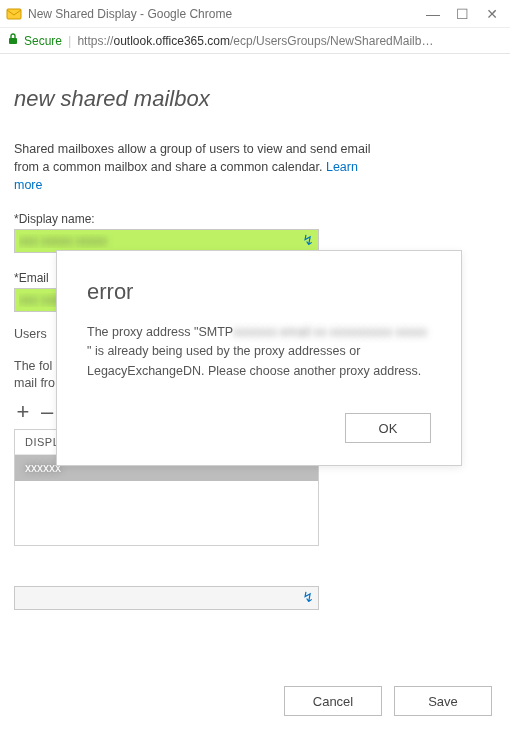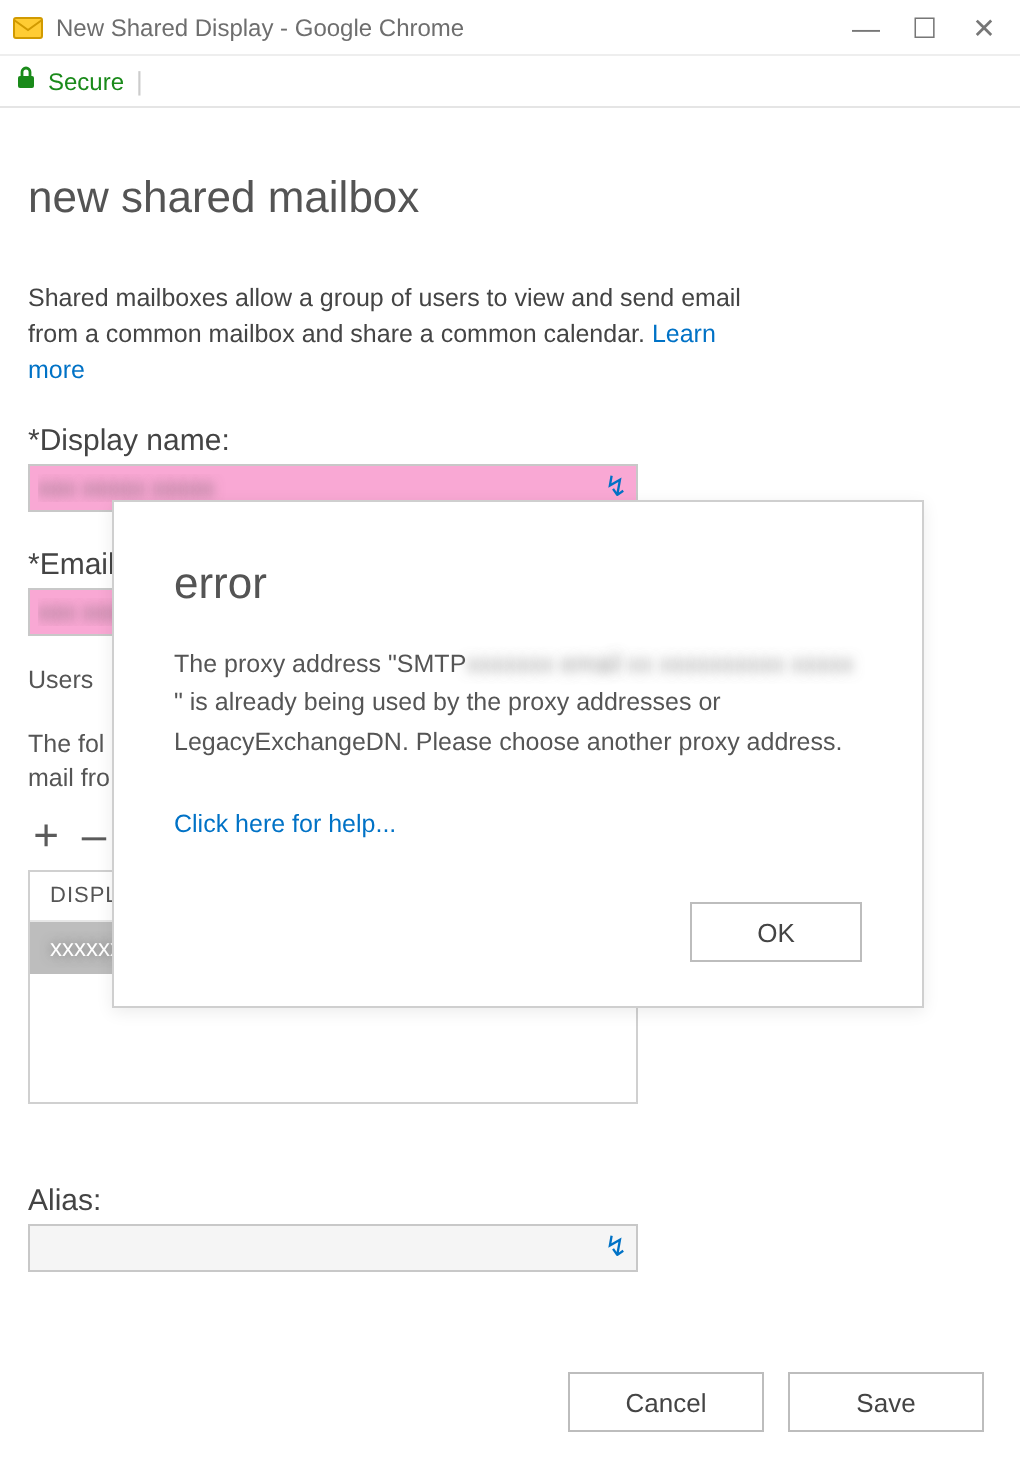--- a/index.html
+++ b/index.html
@@ -14,29 +14,29 @@
 
     
     .addressbar { height: 26px; display: flex; align-items: center; padding: 0 8px; border-bottom: 1px solid #e5e5e5; gap: 6px; }
     .lock { color: #1a8a1a; font-size: 13px; }
     .secure-text { color: #1a8a1a; font-size: 12px; }
     .divider { color: #ccc; }
     .url { font-size: 12px; color: #777; white-space: nowrap; overflow: hidden; text-overflow: ellipsis; flex: 1; }
     .url .domain { color: #333; }
 
     .page { padding: 32px 14px 0 14px; }
-    h1.page-title { font-weight: 300; font-size: 22px; color: #545454; margin-bottom: 28px; }
+    h1.page-title { font-weight: 300; font-size: 22px; color: #545454; margin-bottom: 28px; font-style: italic; }
 
     .intro { font-size: 12.5px; color: #444; line-height: 1.45; max-width: 360px; }
     .intro a { color: #0072c6; text-decoration: none; }
 
-    .field-label { font-size: 15px; color: #444; margin-top: 18px; margin-bottom: 3px; display: block; }
+    .field-label { font-size: 12px; color: #444; margin-top: 18px; margin-bottom: 3px; display: block; }
     .field-wrap { position: relative; width: 305px; }
     .text-input { width: 100%; height: 24px; border: 1px solid #c8c8c8; padding: 2px 24px 2px 4px; font-size: 12.5px; background: #fff; }
-    .text-input.yellow { background: #f9a8d4; }
+    .text-input.yellow { background: #bef264; }
     .text-input.grey { background: #f5f5f5; }
     .blurred-text { color: transparent; text-shadow: 0 0 6px rgba(80,80,80,0.7); user-select: none; }
     .input-icon { position: absolute; right: 3px; top: 3px; width: 16px; height: 16px; color: #0072c6; font-size: 14px; line-height: 16px; text-align: center; }
 
     .users-desc { font-size: 12.5px; color: #555; margin-top: 14px; line-height: 1.4; max-width: 360px; }
     .grid-toolbar { display: flex; gap: 6px; margin-top: 6px; font-size: 22px; color: #5b5b5b; font-weight: 300; }
     .grid-toolbar span { width: 18px; text-align: center; }
 
     .grid { border: 1px solid #d0d0d0; width: 305px; margin-top: 4px; }
     .grid-header { padding: 6px 10px; font-size: 11px; letter-spacing: 0.5px; color: #555; border-bottom: 1px solid #e6e6e6; }
@@ -79,20 +79,23 @@
 
 <div class="addressbar">
   <span class="lock">
     <svg width="10" height="12" viewBox="0 0 10 12">
         <rect x="1" y="5" width="8" height="6" rx="1" fill="#1a8a1a"></rect>
         <path d="M3 5 V3 a2 2 0 0 1 4 0 V5" fill="none" stroke="#1a8a1a" stroke-width="1.4"></path>
       </svg>
   </span>
   <span class="secure-text">Secure</span>
   <span class="divider">|</span>
+  <span class="url">
+    <span>https://</span><span class="domain">outlook.office365.com</span><span>/ecp/UsersGroups/NewSharedMailb…</span>
+  </span>
 </div>
 
 <div class="page">
   <h1 class="page-title">new shared mailbox</h1>
 
   <p class="intro">
     <span>Shared mailboxes allow a group of users to view and send email from a common mailbox and share a common calendar. </span><a href="#">Learn more</a>
   </p>
 
   <label class="field-label">*Display name:</label>
@@ -114,35 +117,33 @@
     <span>–</span>
   </div>
 
   <div class="grid">
     <div class="grid-header">DISPL</div>
     <div class="grid-row selected blurred-text">xxxxxx</div>
     <div class="grid-empty"></div>
   </div>
 
   <div class="alias-section">
-    <label class="field-label">Alias:</label>
     <div class="field-wrap">
       <input class="text-input grey" value="" style="">
       <span class="input-icon">↯</span>
     </div>
   </div>
 </div>
 
 <div class="footer-buttons">
   <button class="btn">Cancel</button>
   <button class="btn">Save</button>
 </div>
 
 <div class="dialog">
   <div class="dialog-title">error</div>
   <div class="dialog-body">
     <span>The proxy address "SMTP</span><span class="smudge"> xxxxxxx email xx xxxxxxxxxx xxxxx</span><span>" is already being used by the proxy addresses or LegacyExchangeDN. Please choose another proxy address.</span>
   </div>
-  <a href="#" class="dialog-help">Click here for help...</a>
   <div class="dialog-footer">
     <button class="btn" style="min-width:86px">OK</button>
   </div>
 </div>
 
 </body></html>

